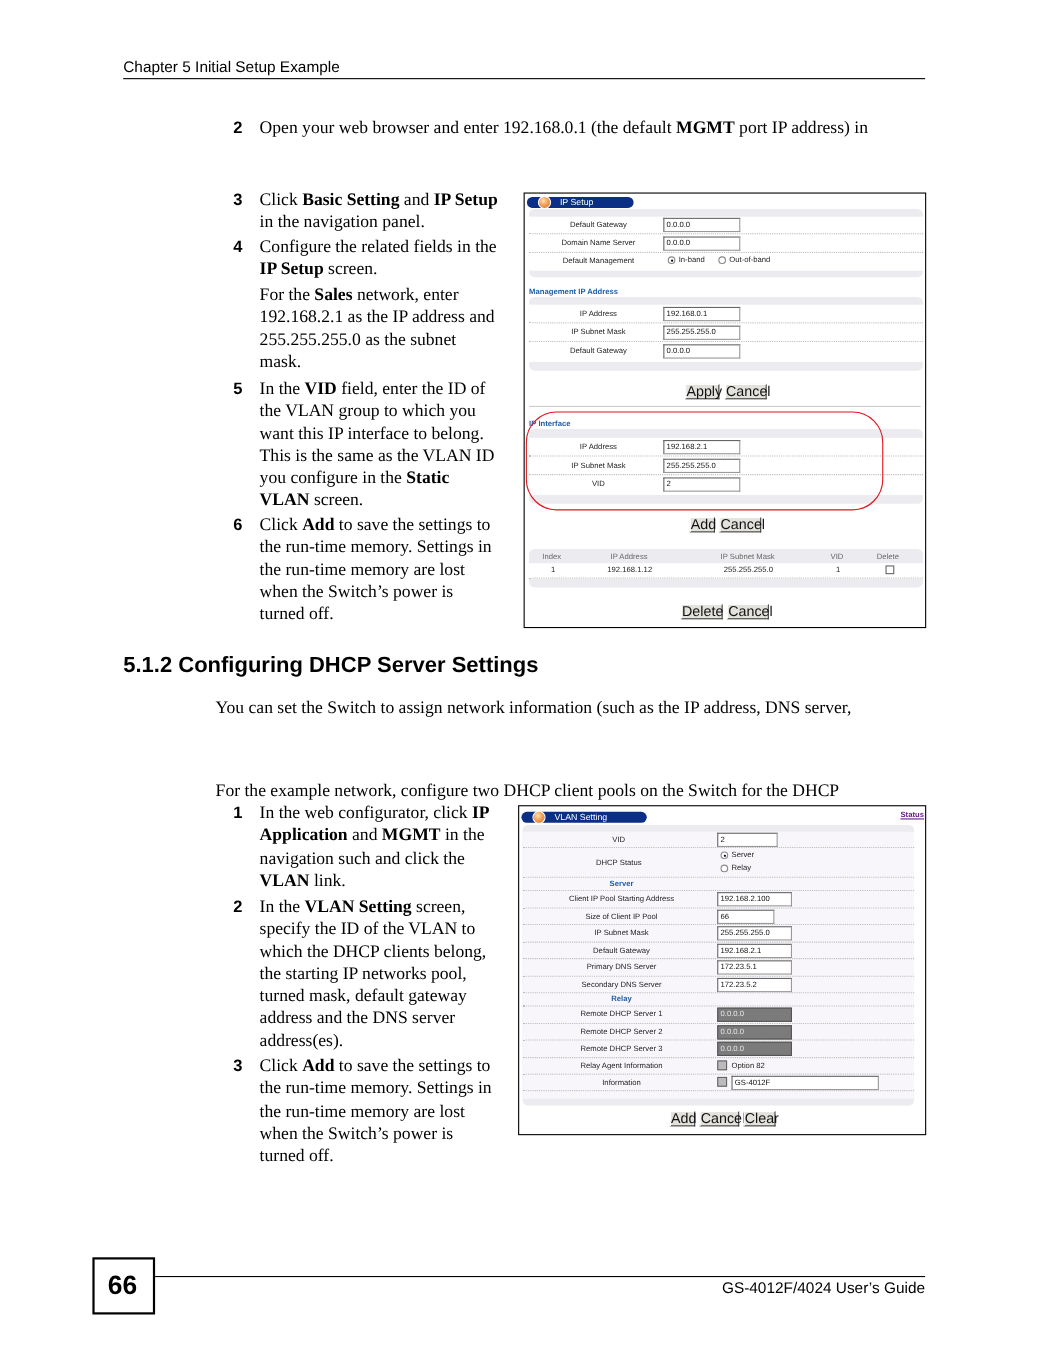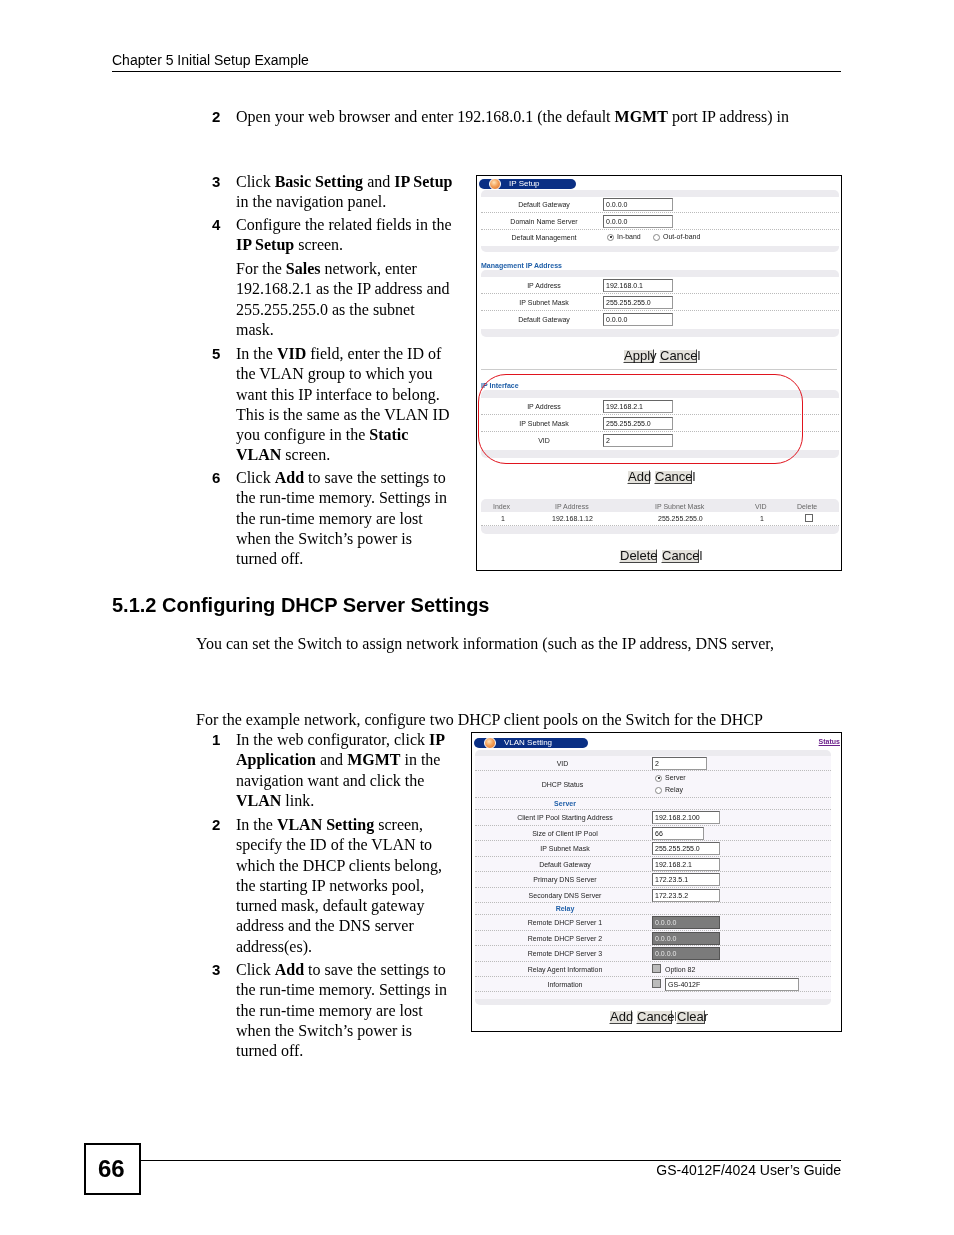--- a/index.html
+++ b/index.html
@@ -199,21 +199,21 @@
 </div>
 <div class="para" style="left:196px; top:682px; width:646px;margin-top:28px;">
   <div>For the example network, configure two DHCP client pools on the Switch for the DHCP</div>
 </div>
 
 <div class="step" style="left:212px; top:730px; width:250px;">
   <span class="num">1</span>
   <div class="txt" style="width:230px; white-space:nowrap;">
     <div>In the web configurator, click <b>IP</b></div>
     <div><b>Application</b> and <b>MGMT</b> in the</div>
-    <div>navigation want and click the</div>
+    <div>navigation such and click the</div>
     <div><b>VLAN</b> link.</div>
   </div>
 </div>
 <div class="step" style="left:212px; top:815px; width:250px;">
   <span class="num">2</span>
   <div class="txt" style="width:230px; white-space:nowrap;">
     <div>In the <b>VLAN Setting</b> screen,</div>
     <div>specify the ID of the VLAN to</div>
     <div>which the DHCP clients belong,</div>
     <div>the starting IP networks pool,</div>

